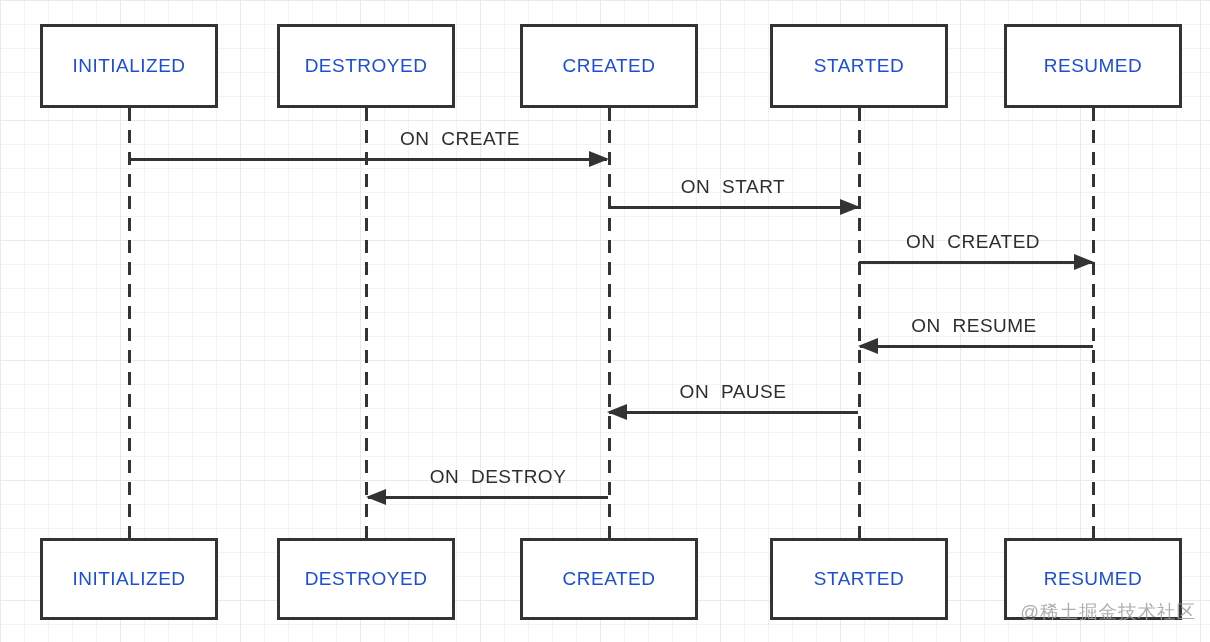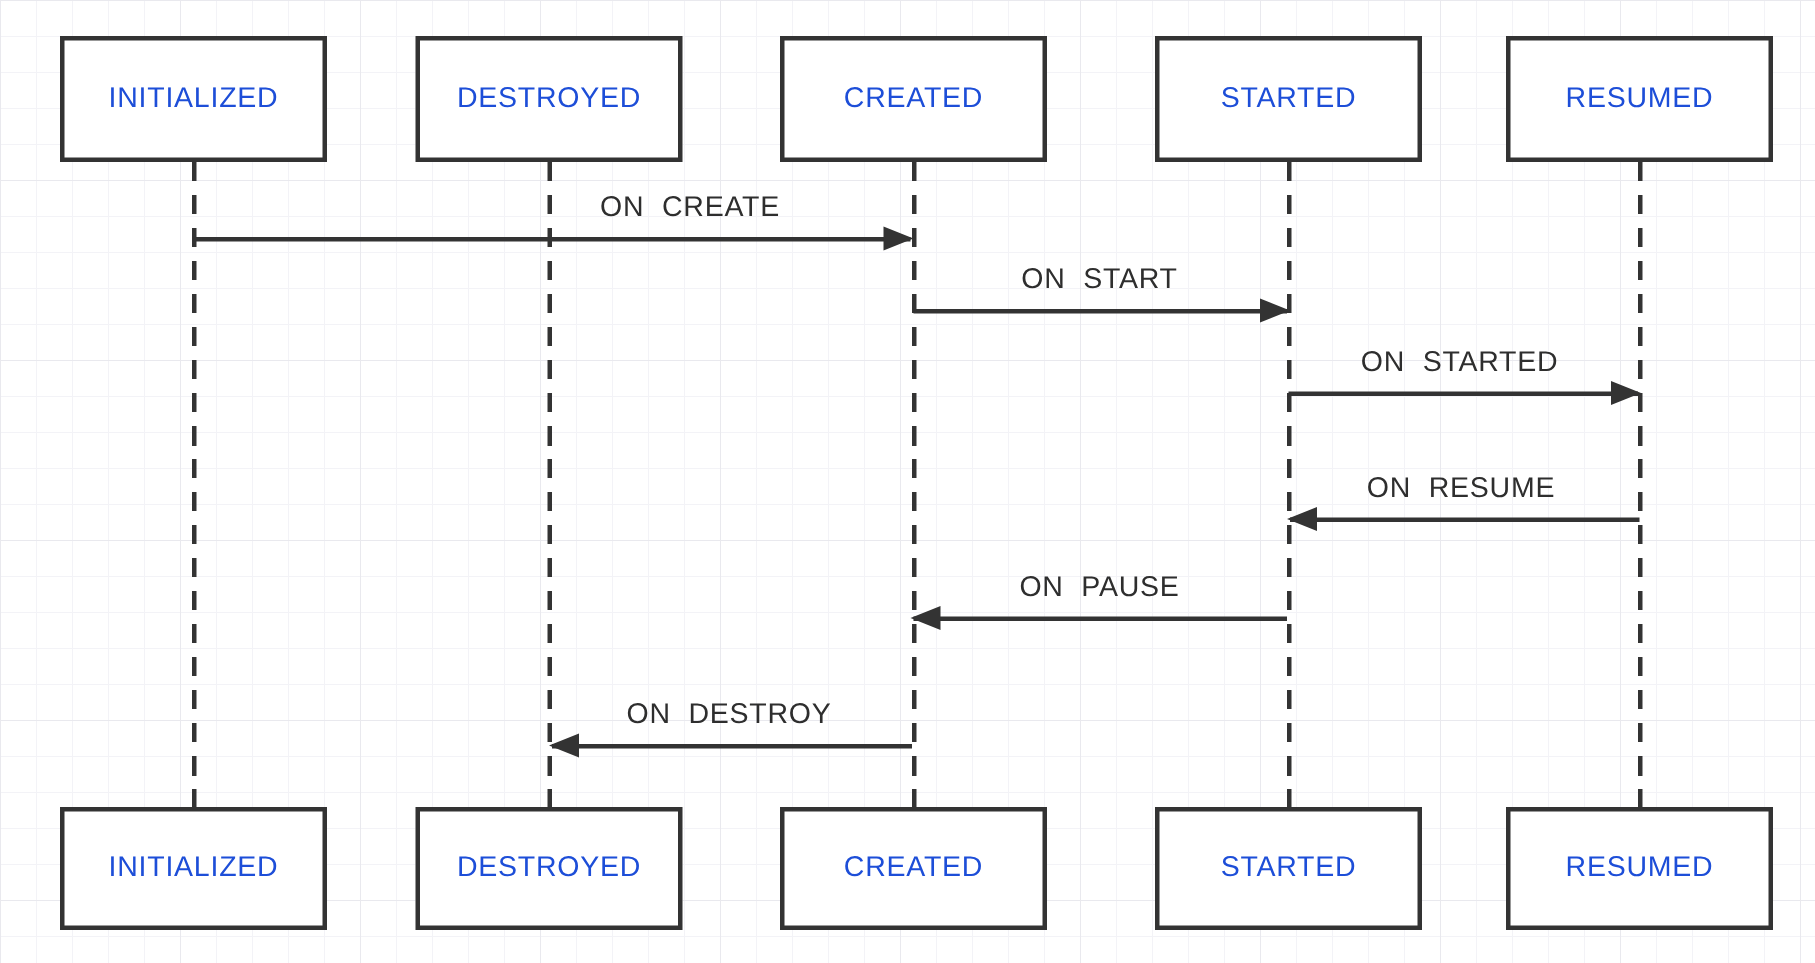--- a/index.html
+++ b/index.html
@@ -113,39 +113,40 @@
     <span class="msg-label" style="left:331px">ON CREATE</span>
     <span class="head-right"></span>
   </div>
 
   <div class="arrow" style="left:609px; top:206px; width:249px">
     <span class="msg-label" style="left:124px">ON START</span>
     <span class="head-right"></span>
   </div>
 
   <div class="arrow" style="left:859px; top:261px; width:233px">
-    <span class="msg-label" style="left:114px">ON STARTED</span>
+    <span class="msg-label" style="left:114px">ON CREATED</span>
     <span class="head-right"></span>
   </div>
 
   <div class="arrow" style="left:860px; top:345px; width:233px">
     <span class="msg-label" style="left:114px">ON RESUME</span>
     <span class="head-left"></span>
   </div>
 
   <div class="arrow" style="left:609px; top:411px; width:249px">
     <span class="msg-label" style="left:124px">ON PAUSE</span>
     <span class="head-left"></span>
   </div>
 
   <div class="arrow" style="left:368px; top:496px; width:240px">
-    <span class="msg-label" style="left:118px">ON DESTROY</span>
+    <span class="msg-label" style="left:130px">ON DESTROY</span>
     <span class="head-left"></span>
   </div>
 
   <div class="state-box row-bottom" style="left:40px">INITIALIZED</div>
   <div class="state-box row-bottom" style="left:277px">DESTROYED</div>
   <div class="state-box row-bottom" style="left:520px">CREATED</div>
   <div class="state-box row-bottom" style="left:770px">STARTED</div>
   <div class="state-box row-bottom" style="left:1004px">RESUMED</div>
 
+  <div class="watermark">@稀土掘金技术社区</div>
 
 </div>
 
 </body></html>

